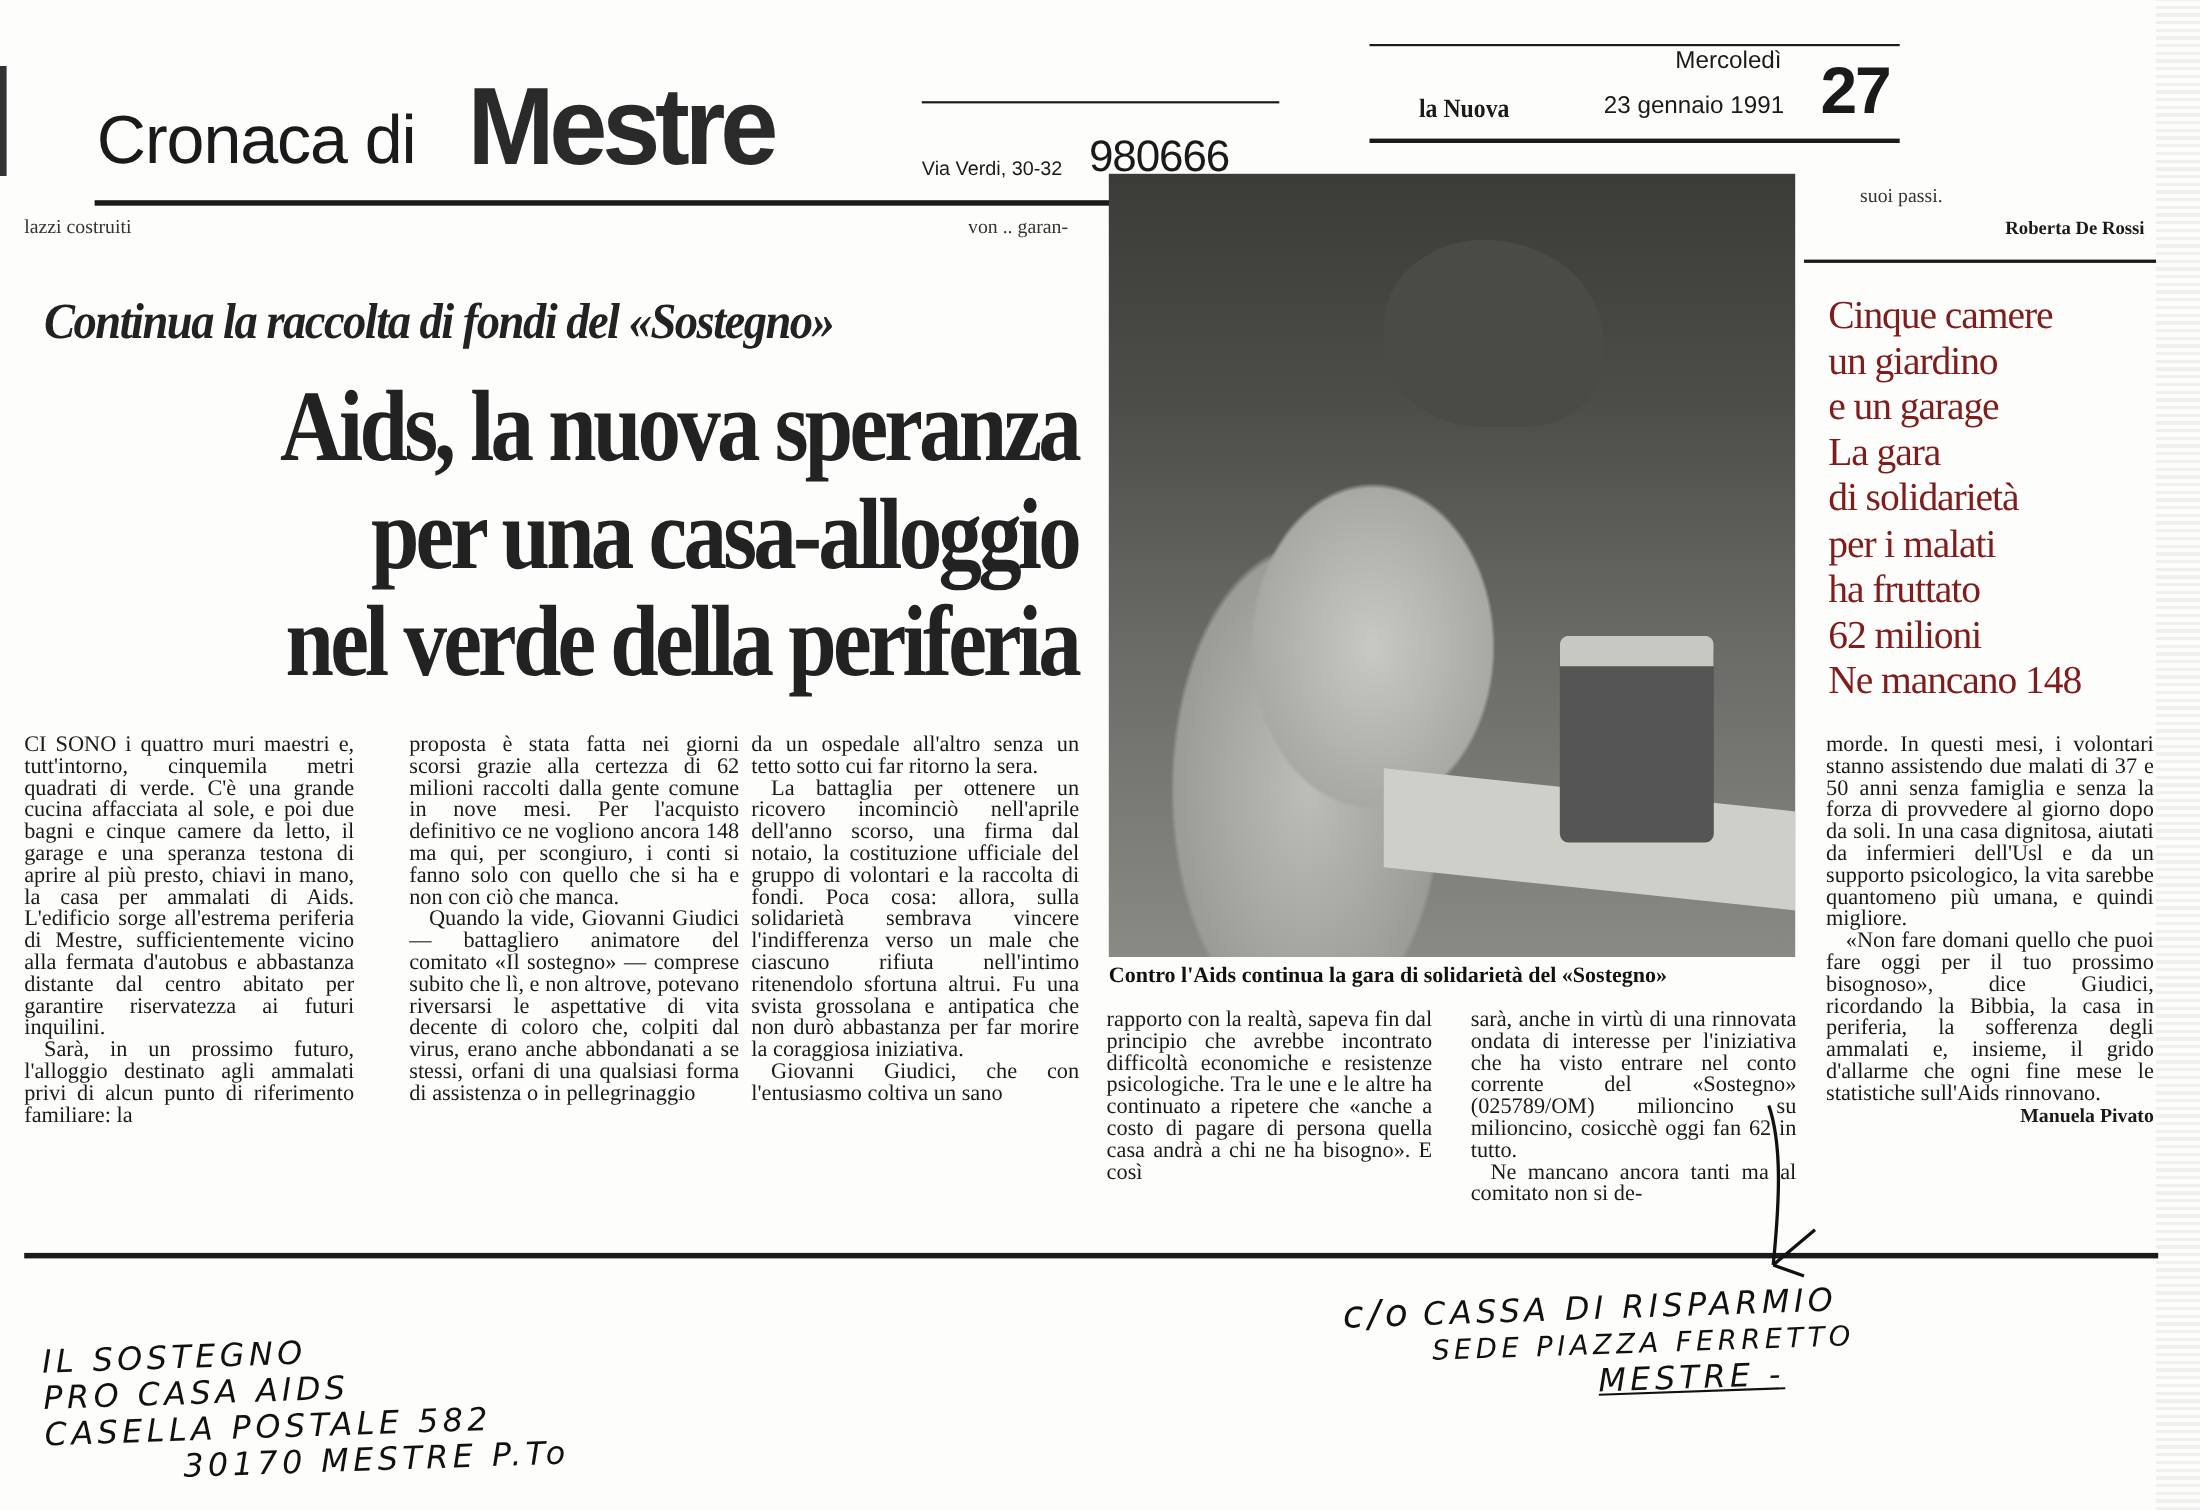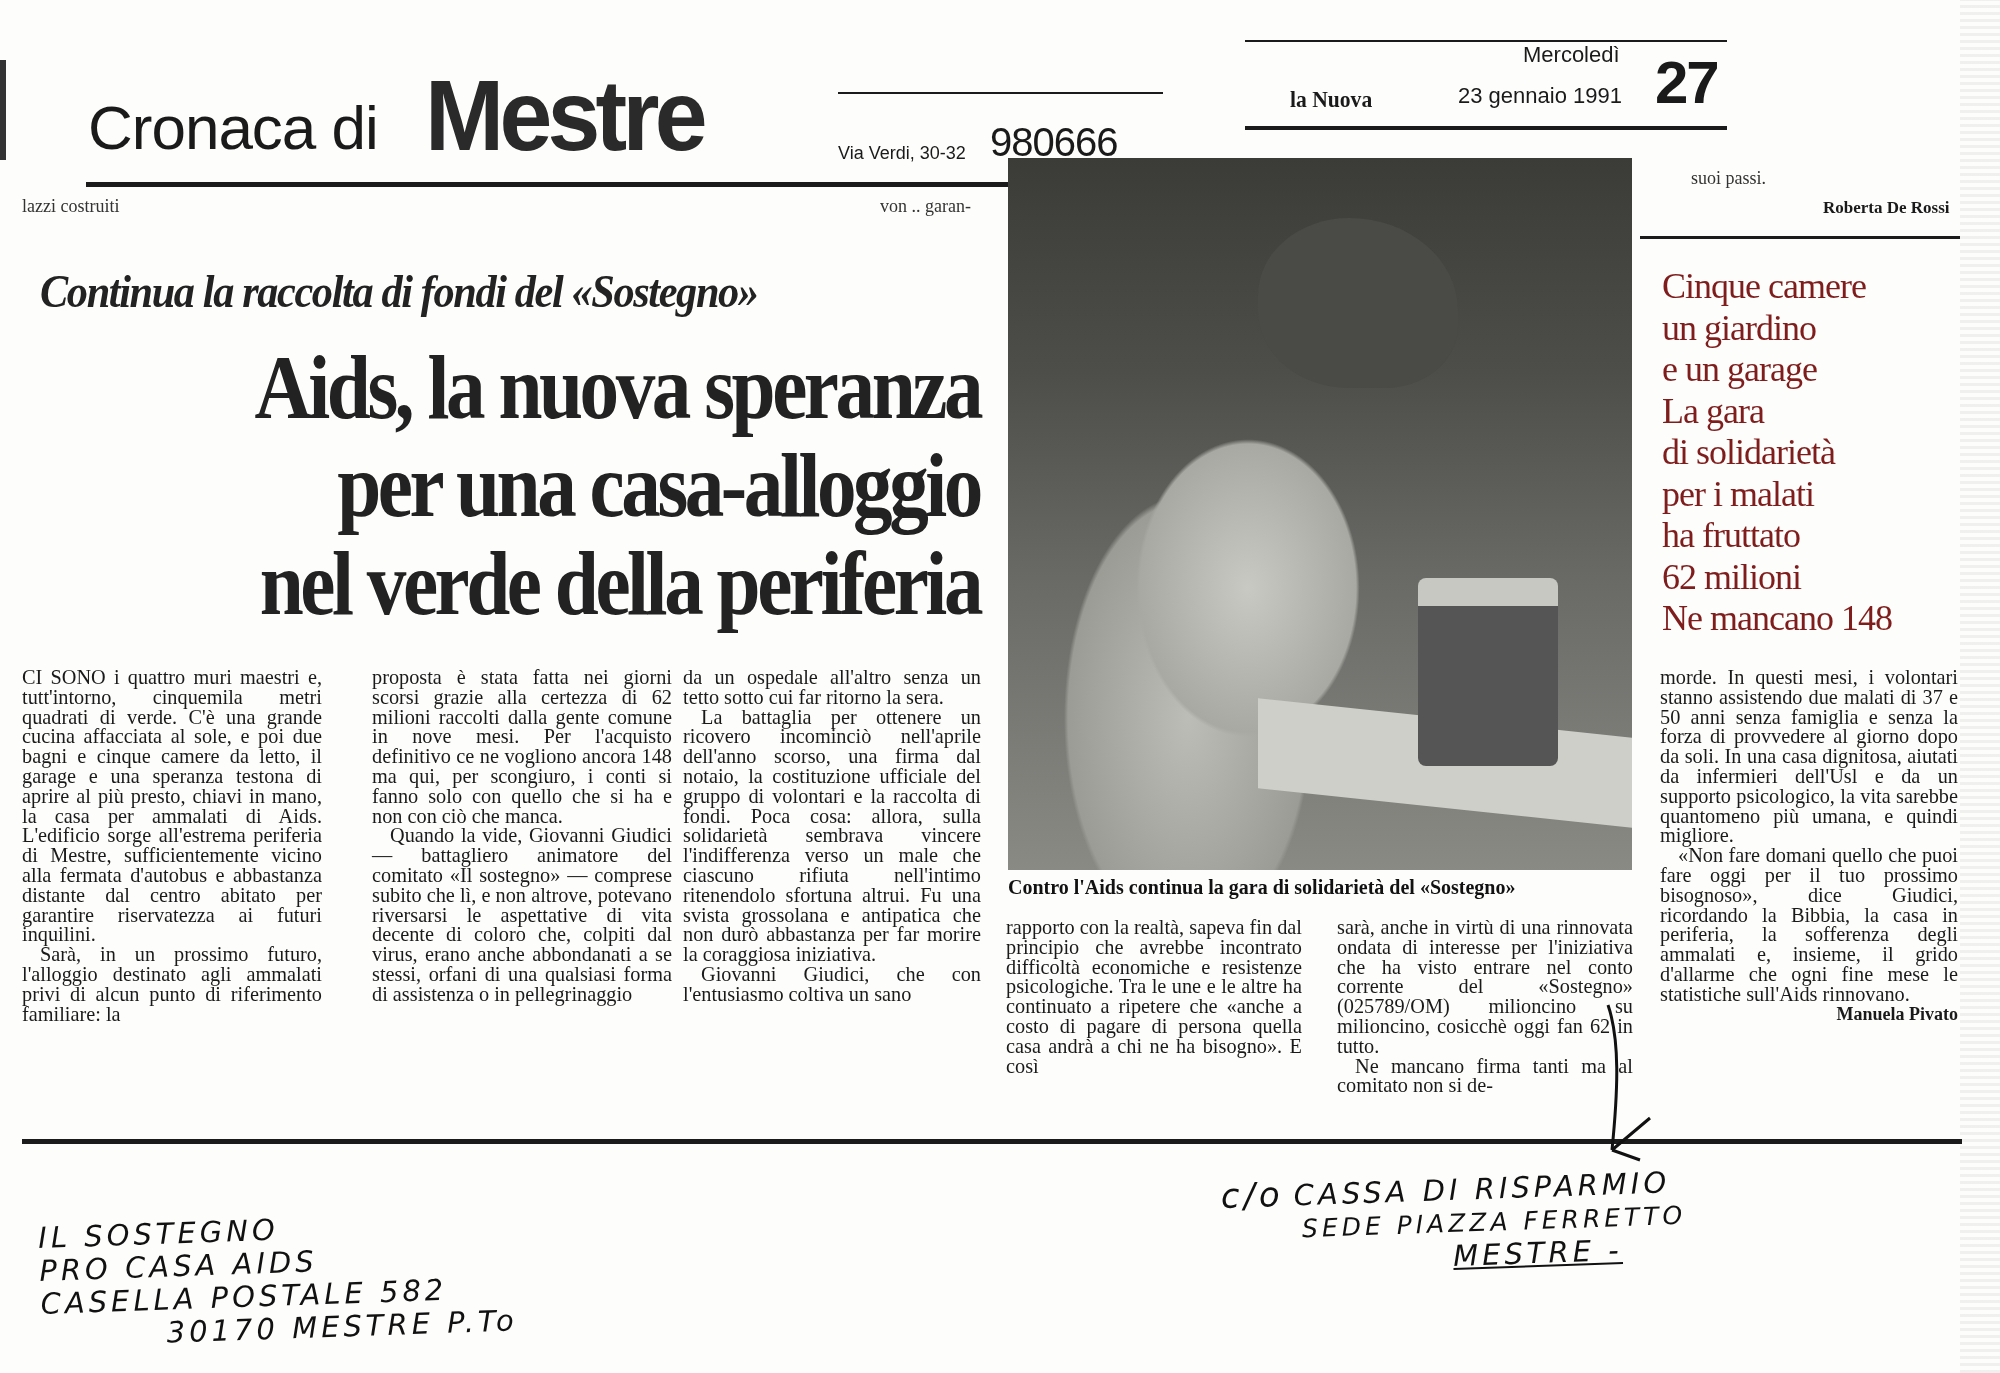--- a/index.html
+++ b/index.html
@@ -128,21 +128,21 @@
 <div class="abs col col3">
   <p>da un ospedale all'altro senza un tetto sotto cui far ritorno la sera.</p>
   <p>La battaglia per ottenere un ricovero incominciò nell'aprile dell'anno scorso, una firma dal notaio, la costituzione ufficiale del gruppo di volontari e la raccolta di fondi. Poca cosa: allora, sulla solidarietà sembrava vincere l'indifferenza verso un male che ciascuno rifiuta nell'intimo ritenendolo sfortuna altrui. Fu una svista grossolana e antipatica che non durò abbastanza per far morire la coraggiosa iniziativa.</p>
   <p>Giovanni Giudici, che con l'entusiasmo coltiva un sano</p>
 </div>
 <div class="abs col col4">
   <p>rapporto con la realtà, sapeva fin dal principio che avrebbe incontrato difficoltà economiche e resistenze psicologiche. Tra le une e le altre ha continuato a ripetere che «anche a costo di pagare di persona quella casa andrà a chi ne ha bisogno». E così</p>
 </div>
 <div class="abs col col5">
   <p>sarà, anche in virtù di una rinnovata ondata di interesse per l'iniziativa che ha visto entrare nel conto corrente del «Sostegno» (025789/OM) milioncino su milioncino, cosicchè oggi fan 62 in tutto.</p>
-  <p>Ne mancano firma tanti ma al comitato non si de-</p>
+  <p>Ne mancano ancora tanti ma al comitato non si de-</p>
 </div>
 <div class="abs col col6">
   <p>morde. In questi mesi, i volontari stanno assistendo due malati di 37 e 50 anni senza famiglia e senza la forza di provvedere al giorno dopo da soli. In una casa dignitosa, aiutati da infermieri dell'Usl e da un supporto psicologico, la vita sarebbe quantomeno più umana, e quindi migliore.</p>
   <p>«Non fare domani quello che puoi fare oggi per il tuo prossimo bisognoso», dice Giudici, ricordando la Bibbia, la casa in periferia, la sofferenza degli ammalati e, insieme, il grido d'allarme che ogni fine mese le statistiche sull'Aids rinnovano.</p>
   <div class="sig">Manuela Pivato</div>
 </div>
 
 <div class="abs rule" style="left:22px;top:1139px;width:1940px;height:5px;"></div>
 
 <svg class="abs arrow" width="80" height="190" viewBox="0 0 80 190">

